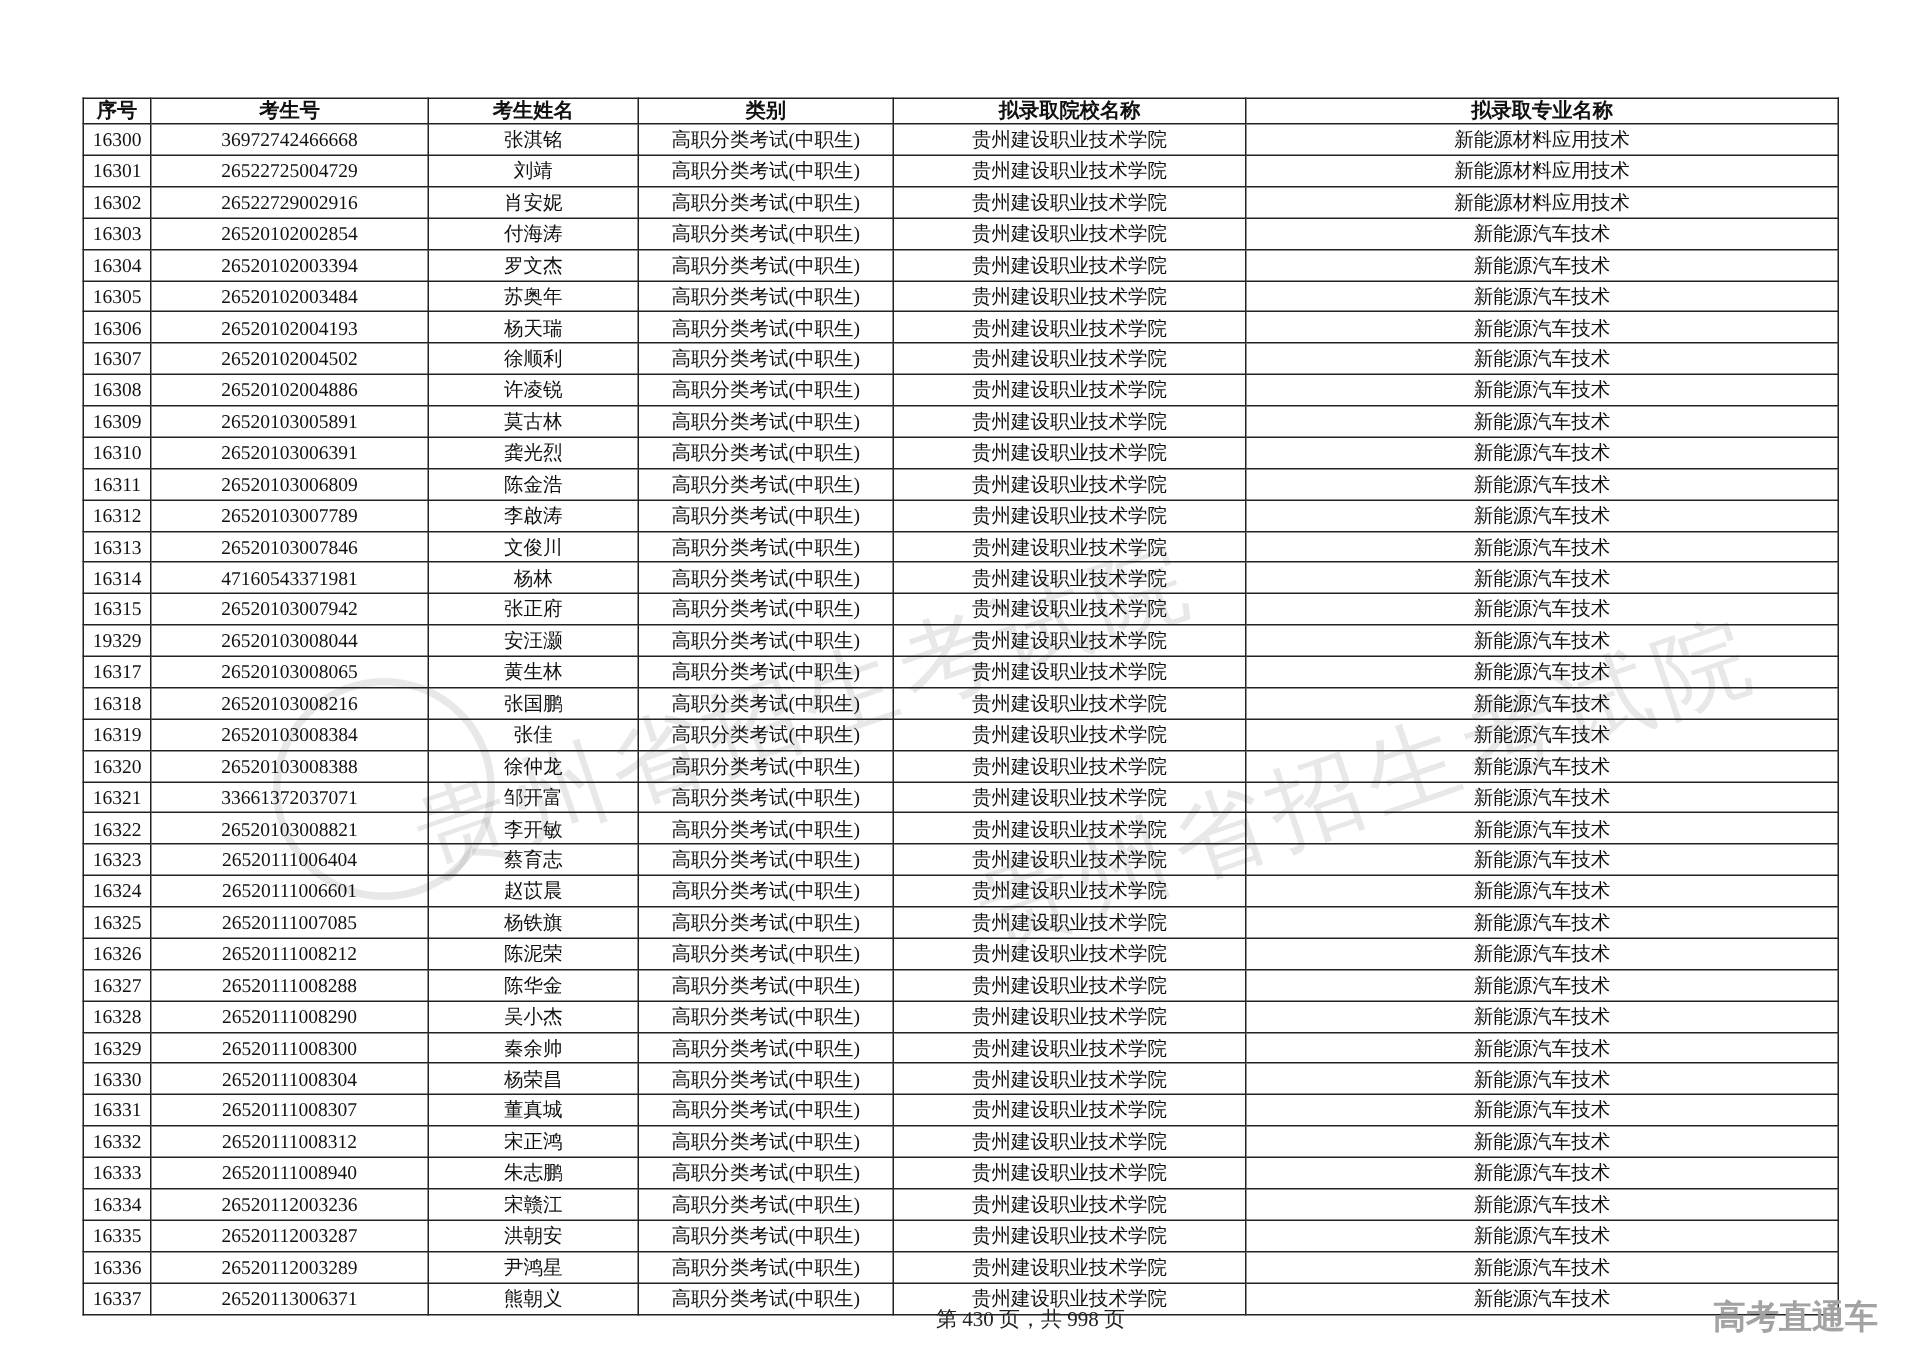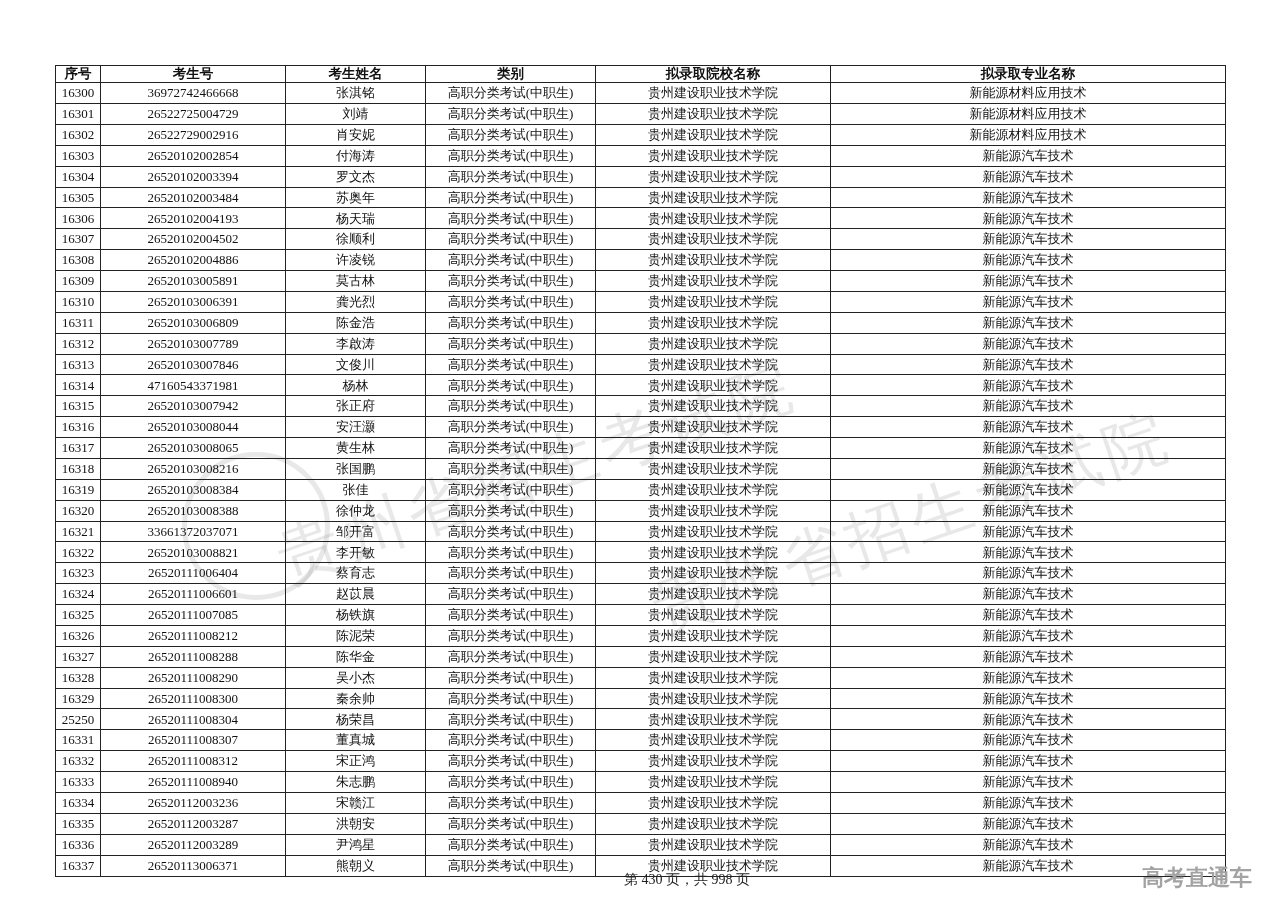--- a/index.html
+++ b/index.html
@@ -179,21 +179,21 @@
         </tr>
         <tr>
           <td>16315</td>
           <td>26520103007942</td>
           <td>张正府</td>
           <td>高职分类考试(中职生)</td>
           <td>贵州建设职业技术学院</td>
           <td>新能源汽车技术</td>
         </tr>
         <tr>
-          <td>16316</td>
+          <td>19329</td>
           <td>26520103008044</td>
           <td>安汪灏</td>
           <td>高职分类考试(中职生)</td>
           <td>贵州建设职业技术学院</td>
           <td>新能源汽车技术</td>
         </tr>
         <tr>
           <td>16317</td>
           <td>26520103008065</td>
           <td>黄生林</td>
@@ -291,21 +291,21 @@
         </tr>
         <tr>
           <td>16329</td>
           <td>26520111008300</td>
           <td>秦余帅</td>
           <td>高职分类考试(中职生)</td>
           <td>贵州建设职业技术学院</td>
           <td>新能源汽车技术</td>
         </tr>
         <tr>
-          <td>25250</td>
+          <td>16330</td>
           <td>26520111008304</td>
           <td>杨荣昌</td>
           <td>高职分类考试(中职生)</td>
           <td>贵州建设职业技术学院</td>
           <td>新能源汽车技术</td>
         </tr>
         <tr>
           <td>16331</td>
           <td>26520111008307</td>
           <td>董真城</td>

